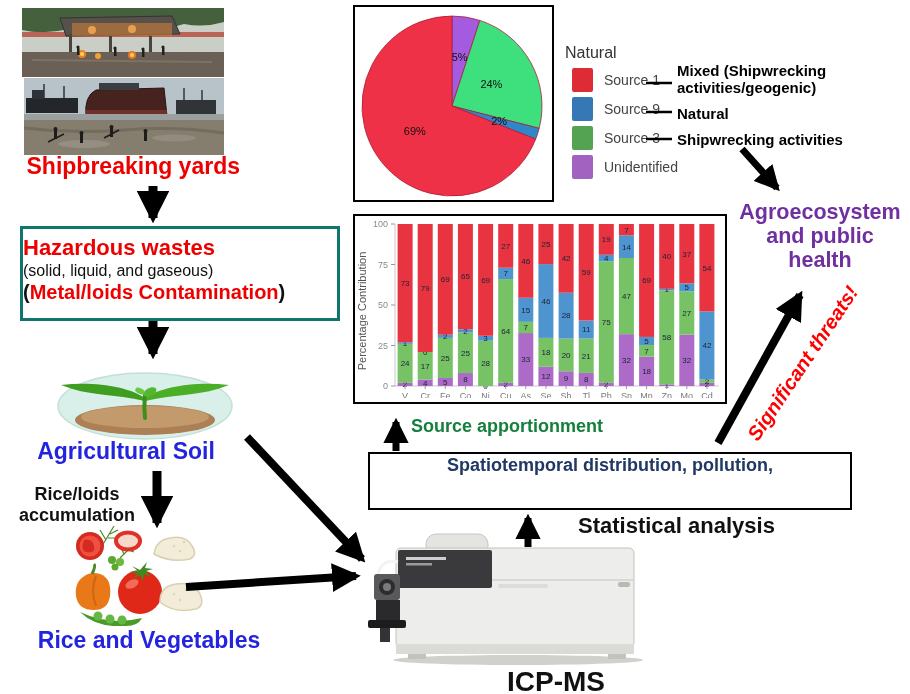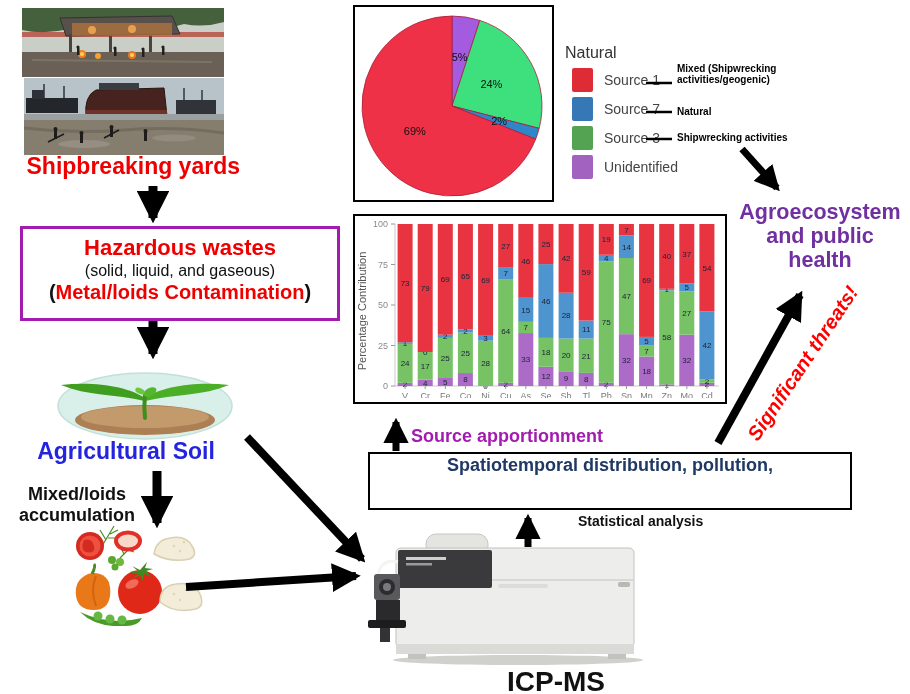--- a/index.html
+++ b/index.html
@@ -1,47 +1,47 @@
 <!DOCTYPE html>
 <html><head>
 <meta charset="utf-8">
 <style>
   html,body{margin:0;padding:0;background:#fff;}
   #canvas{position:relative;width:910px;height:694px;background:#fff;
           font-family:"Liberation Sans",sans-serif;overflow:hidden;}
   .abs{position:absolute;}
   
   #lbl-shipbreaking{left:8px;top:153px;width:232px;text-align:right;font-size:23px;font-weight:bold;color:#ee0000;}
-  #box-hazard{left:20px;top:226px;width:314px;height:89px;border:3px solid #a21caf;background:#fff;text-align:center;}
+  #box-hazard{left:20px;top:226px;width:314px;height:89px;border:3px solid #0f766e;background:#fff;}
   #hz1{margin-top:6px;font-size:22px;font-weight:bold;color:#ee0000;}
   #hz2{font-size:16px;color:#111;margin-top:1px;}
   #hz3{font-size:20px;font-weight:bold;color:#111;margin-top:1px;}
   #hz3 .red{color:#ee0000;}
   #lbl-agsoil{left:15px;top:438px;width:222px;text-align:center;font-size:23px;font-weight:bold;color:#2424df;}
   #lbl-metalloids{left:4px;top:484px;width:146px;text-align:center;font-size:18px;font-weight:bold;color:#111;line-height:1.18;}
   #lbl-riceveg{left:8px;top:627px;width:282px;text-align:center;font-size:23px;font-weight:bold;color:#2424df;}
   #lbl-icpms{left:468px;top:666px;width:176px;text-align:center;font-size:28px;font-weight:bold;color:#111;}
   
   #pie-box{left:353px;top:5px;width:197px;height:193px;border:2px solid #000;background:#fff;}
   #legend{left:565px;top:44px;width:160px;}
   #legend-title{font-size:16px;color:#333;margin-bottom:6px;}
   .lrow{display:flex;align-items:center;margin-bottom:5px;height:24px;padding-left:7px;}
   .sw{width:21px;height:24px;border-radius:2px;flex:0 0 21px;}
   .ltext{font-size:14px;color:#444;margin-left:11px;white-space:nowrap;}
-  .ann{font-weight:bold;color:#000;font-size:10px;line-height:1.1;}
+  .ann{font-weight:bold;color:#000;font-size:15px;line-height:1.1;}
   #ann1{left:677px;top:63px;width:152px;}
   #ann2{left:677px;top:106px;width:160px;}
   #ann3{left:677px;top:132px;width:220px;white-space:nowrap;}
   #lbl-agro{left:728px;top:200px;width:184px;text-align:center;font-size:21.5px;font-weight:bold;color:#7030a0;line-height:1.12;}
   #bar-box{left:353px;top:214px;width:370px;height:186px;border:2px solid #000;background:#fff;}
-  #lbl-apportion{left:411px;top:426px;font-size:18px;font-weight:bold;color:#a21caf;white-space:nowrap;}
+  #lbl-apportion{left:411px;top:416px;font-size:18px;font-weight:bold;color:#15803d;white-space:nowrap;}
   #box-spatio{left:368px;top:452px;width:480px;height:54px;border:2px solid #000;background:#fff;
               display:flex;flex-direction:column;text-align:center;}
   .spatio-line{font-size:18px;font-weight:bold;color:#1f3864;line-height:1.25;}
-  #lbl-statistical{left:578px;top:513px;font-size:14px;font-weight:bold;color:#111;white-space:nowrap;}
+  #lbl-statistical{left:578px;top:513px;font-size:22px;font-weight:bold;color:#111;white-space:nowrap;}
   #lbl-threats{left:697px;top:352px;width:212px;text-align:center;font-size:20px;font-weight:bold;font-style:italic;
                color:#ff0000;transform:rotate(-56deg);transform-origin:50% 50%;white-space:nowrap;}
   #overlay{left:0;top:0;pointer-events:none;}
   svg text{font-family:"Liberation Sans",sans-serif;}
 </style>
 </head>
 <body>
 
 <div id="canvas">
 
@@ -122,21 +122,21 @@
     <path d="M90,33 C60,26 32,28 6,17 C40,13 74,19 90,30 Z" fill="#3f9e1f"></path>
     <path d="M90,33 C120,26 148,28 174,17 C140,13 106,19 90,30 Z" fill="#4aae27"></path>
     <path d="M90,50 C89,42 89,36 90,27" stroke="#3f8f1d" stroke-width="4" fill="none" stroke-linecap="round"></path>
     <ellipse cx="95" cy="24" rx="7" ry="4" fill="#54b62e" transform="rotate(-28 95 24)"></ellipse>
     <ellipse cx="85" cy="23" rx="5" ry="2.8" fill="#6cc93e" transform="rotate(24 85 23)"></ellipse>
   </svg>
 
   <div class="abs" id="lbl-agsoil">Agricultural Soil</div>
 
   <div class="abs" id="lbl-metalloids">
-    <div>Mixed/loids</div>
+    <div>Rice/loids</div>
     <div>accumulation</div>
   </div>
 
   <svg class="abs" style="left:62px;top:524px" width="160" height="102" viewBox="0 0 160 102">
     <g stroke="#4a8a28" stroke-width="1.2" fill="none">
       <path d="M40,22 L52,2 M44,16 L38,6 M48,10 L56,6 M46,14 L54,14"></path>
       <path d="M58,34 L70,22 M62,30 L58,22 M66,26 L72,28"></path>
     </g>
     <circle cx="28" cy="22" r="14" fill="#d42b20"></circle>
     <circle cx="28" cy="22" r="10.5" fill="#ef5040"></circle>
@@ -160,20 +160,21 @@
     <g fill="#ddd4b4">
         <circle cx="112" cy="22" r="1.2"></circle>
         <circle cx="122" cy="18" r="1.2"></circle>
         <circle cx="118" cy="27" r="1.2"></circle>
       <circle cx="112" cy="70" r="1.2"></circle>
         <circle cx="124" cy="66" r="1.2"></circle>
         <circle cx="118" cy="76" r="1.2"></circle>
       </g>
   </svg>
 
+  <div class="abs" id="lbl-riceveg">Rice and Vegetables</div>
 
   <svg class="abs" style="left:368px;top:532px" width="282" height="136" viewBox="0 0 282 136">
     <ellipse cx="150" cy="128" rx="125" ry="5" fill="#d0d0cc"></ellipse>
     <rect x="58" y="2" width="62" height="22" rx="10" fill="#e4e4e0" stroke="#c6c6c2"></rect>
     <rect x="28" y="16" width="238" height="100" rx="5" fill="#ededeb" stroke="#c2c2be"></rect>
     <path d="M28,48 h238" stroke="#d8d8d4" stroke-width="2"></path>
     <rect x="30" y="18" width="94" height="38" rx="2" fill="#3a3a3c"></rect>
     <rect x="38" y="25" width="40" height="3" fill="#cfcfcf"></rect>
     <rect x="38" y="31" width="26" height="2.5" fill="#9a9a9a"></rect>
     <rect x="130" y="52" width="50" height="4" rx="2" fill="#dcdcd8"></rect>
@@ -210,21 +211,21 @@
   </div>
 
   <div class="abs" id="legend">
     <div id="legend-title">Natural</div>
     <div class="lrow">
       <span class="sw" style="background: rgb(221, 44, 53);"></span>
       <span class="ltext">Source 1</span>
     </div>
     <div class="lrow">
       <span class="sw" style="background: rgb(53, 120, 181);"></span>
-      <span class="ltext">Source 7</span>
+      <span class="ltext">Source 9</span>
     </div>
     <div class="lrow">
       <span class="sw" style="background: rgb(83, 163, 83);"></span>
       <span class="ltext">Source 3</span>
     </div>
     <div class="lrow">
       <span class="sw" style="background: rgb(162, 98, 192);"></span>
       <span class="ltext">Unidentified</span>
     </div>
   </div>

